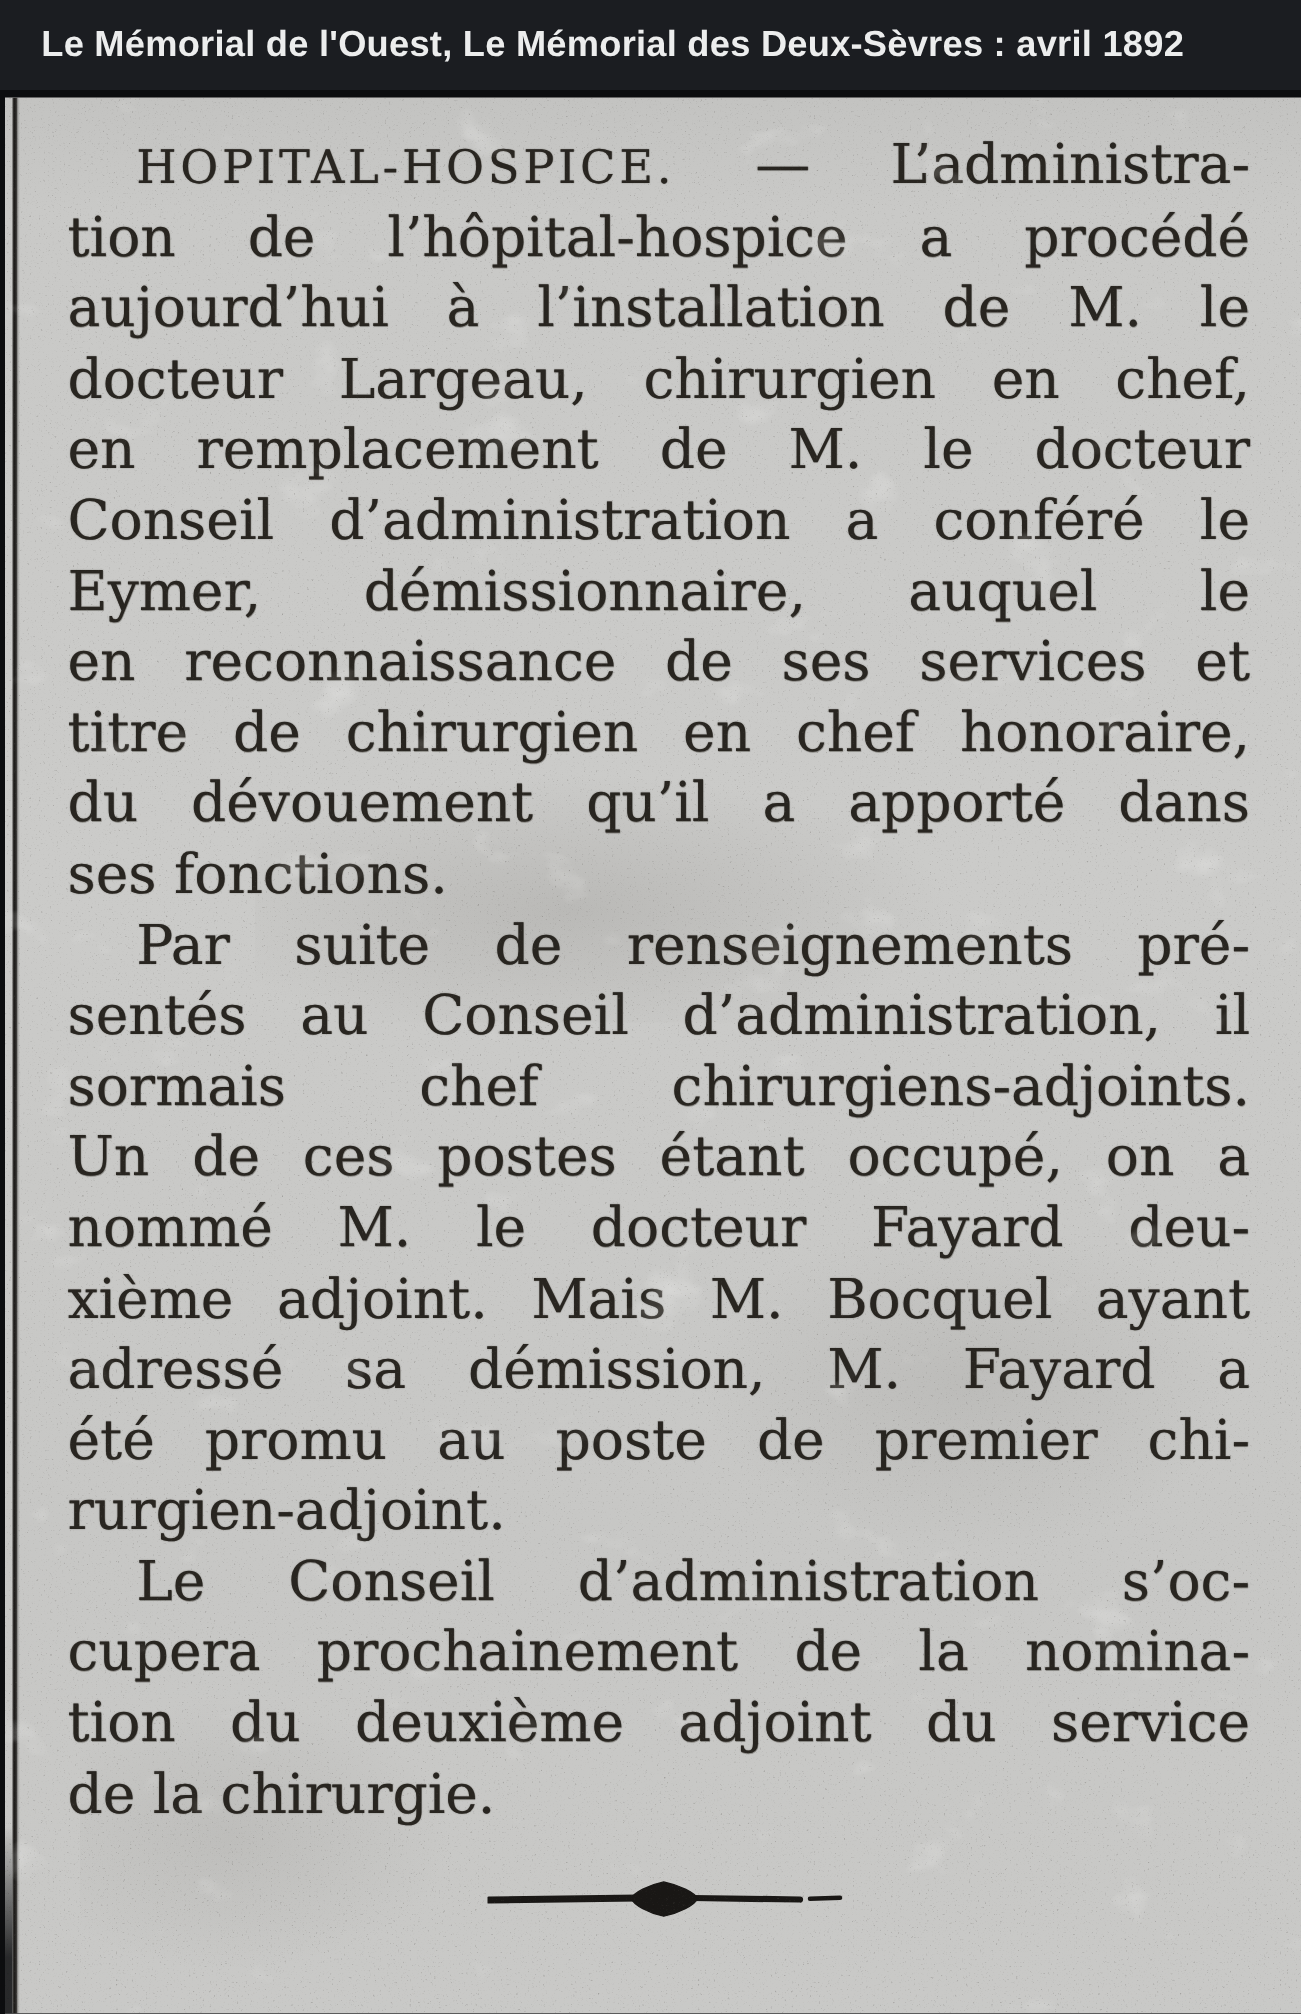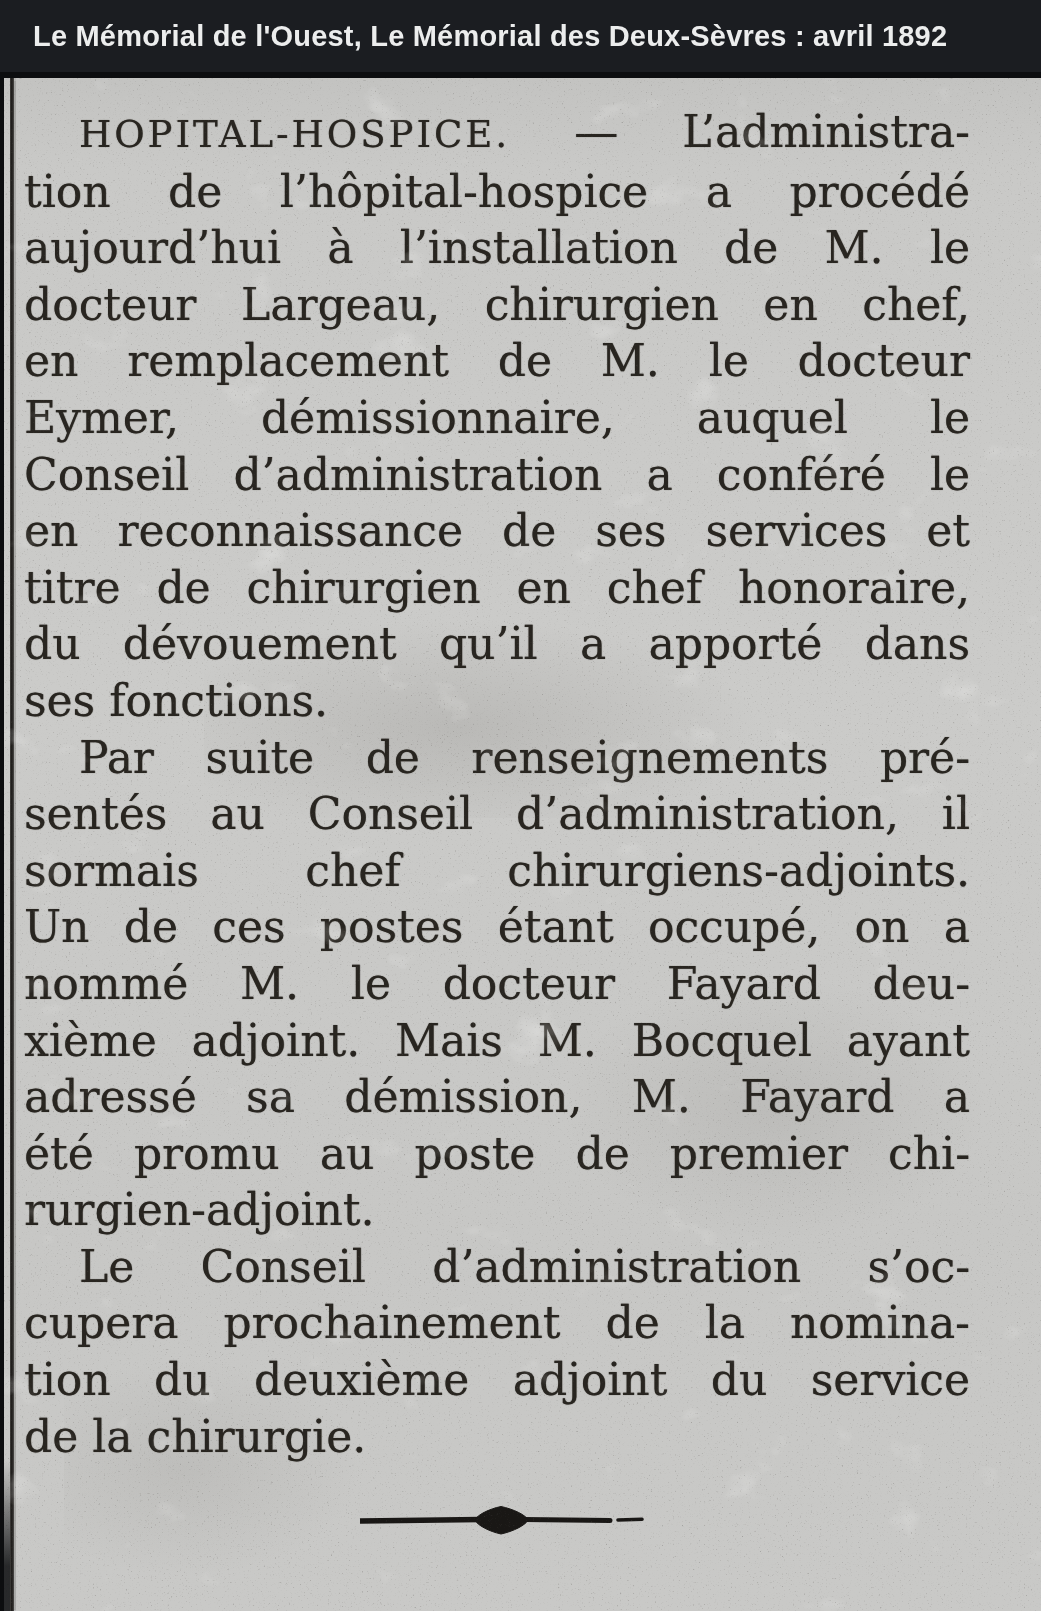--- a/index.html
+++ b/index.html
@@ -66,21 +66,21 @@
     background: radial-gradient(ellipse at 50% 50%, rgba(82,78,72,0.10), rgba(82,78,72,0) 72%);
   }
   .smudge-c {
     left: 60px; top: 1280px; width: 300px; height: 220px;
     background: radial-gradient(ellipse at 40% 50%, rgba(82,78,72,0.09), rgba(82,78,72,0) 70%);
   }
 
   
   .article {
     position: relative;
-    margin-left: 20px;
+    margin-left: 50px;
     width: 946px;
     padding-top: 26px;
     font-family: "DejaVu Serif", "Liberation Serif", serif;
     font-size: 44px;
     line-height: 56.6px;
     color: #282520;
     text-shadow: 0 0 1.1px rgba(38,34,28,0.55), 0.4px 0.4px 0.5px rgba(38,34,28,0.3);
     filter: blur(0.3px);
   }
   .line {
@@ -143,22 +143,22 @@
     <div class="smudge smudge-b"></div>
     <div class="smudge smudge-c"></div>
 
     <div class="article" id="article">
 
       <div class="line indent"><span class="smallcaps">HOPITAL-HOSPICE.</span> — L’administra-</div>
         <div class="line">tion de l’hôpital-hospice a procédé</div>
         <div class="line">aujourd’hui à l’installation de M. le</div>
         <div class="line">docteur Largeau, chirurgien en chef,</div>
         <div class="line">en remplacement de M. le docteur</div>
+        <div class="line">Conseil d’administration a conféré le</div>
         <div class="line">Eymer, démissionnaire, auquel le</div>
-        <div class="line">Conseil d’administration a conféré le</div>
         <div class="line">en reconnaissance de ses services et</div>
         <div class="line">titre de chirurgien en chef honoraire,</div>
         <div class="line">du dévouement qu’il a apporté dans</div>
         <div class="line last">ses fonctions.</div>
         <div class="line indent">Par suite de renseignements pré-</div>
         <div class="line">sentés au Conseil d’administration, il</div>
         <div class="line">sormais chef chirurgiens-adjoints.</div>
         <div class="line">Un de ces postes étant occupé, on a</div>
         <div class="line">nommé M. le docteur Fayard deu-</div>
         <div class="line">xième adjoint. Mais M. Bocquel ayant</div>

